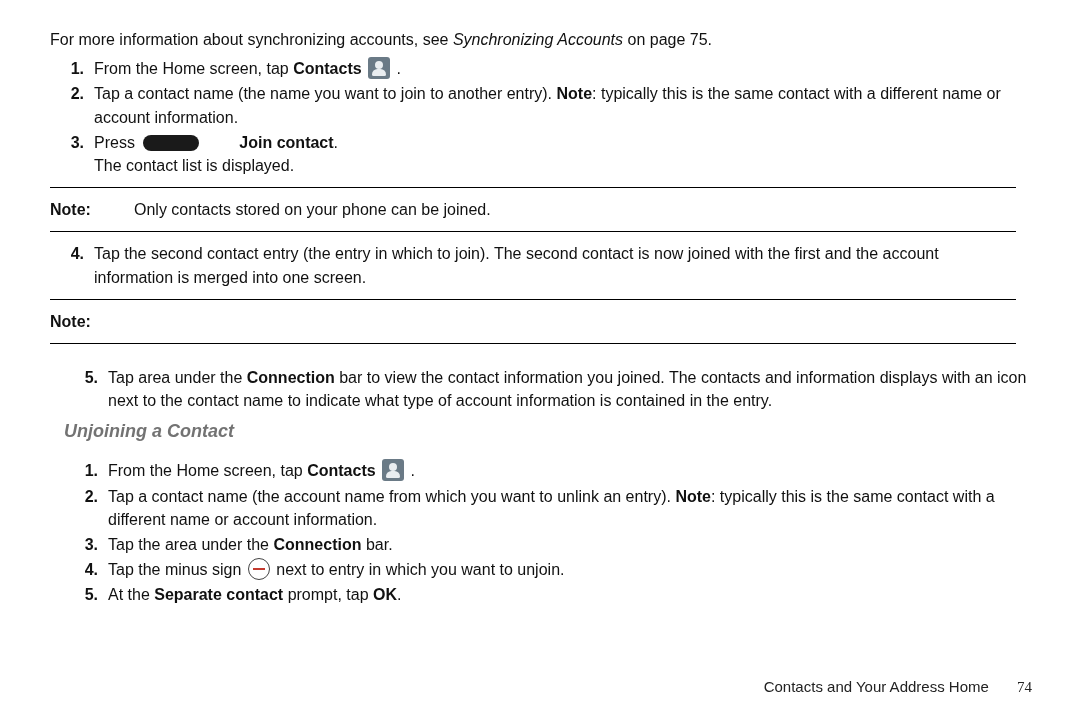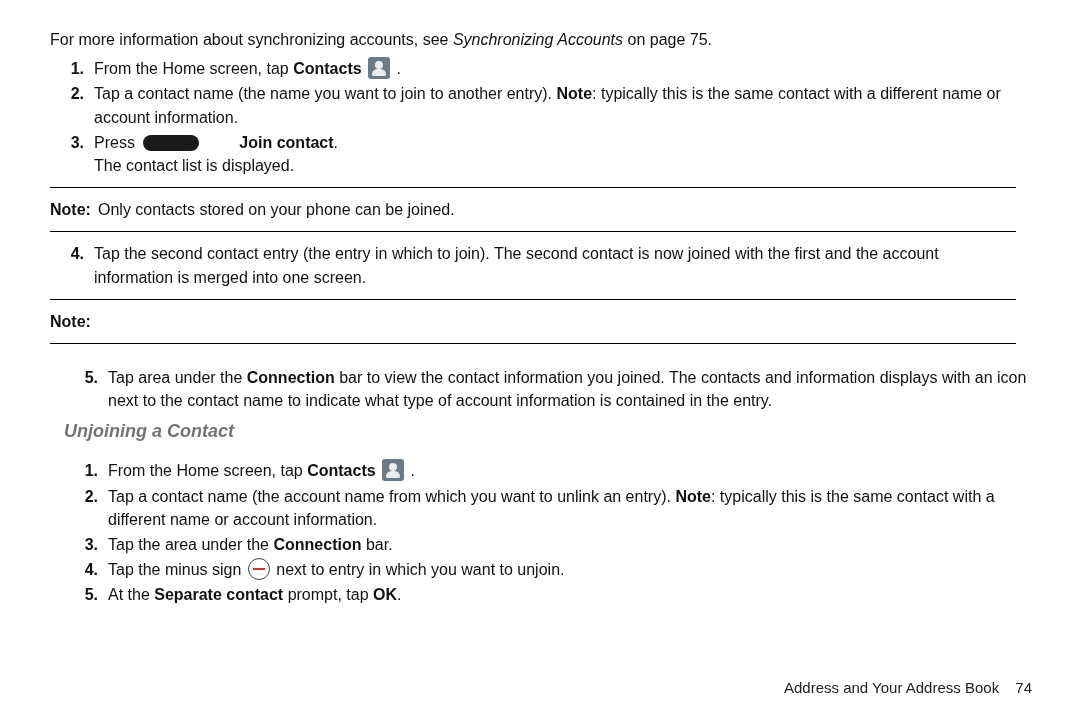--- a/index.html
+++ b/index.html
@@ -9,31 +9,31 @@
   .col-right{padding-left:22px;}
   .intro{margin:0 0 6px 0;}
   .xref{font-style:italic;}
   .ol{list-style:none;margin:0;padding:0;}
   .li{display:flex;align-items:flex-start;margin:2px 0;}
   .num{font-weight:bold;width:34px;flex:none;text-align:right;padding-right:10px;}
   .body{flex:1;}
   .b{font-weight:bold;}
   .note-row{display:flex;margin:8px 0;justify-content:space-between;}
   .note-label{font-weight:bold;width:48px;flex:none;}
-  .note-body{flex:1;}
+  .note-body{flex:1;margin-left:36px;}
   hr.rule{border:none;border-top:1.5px solid #000;margin:10px 0;}
   .heading{color:#737373;font-style:italic;font-weight:bold;font-size:18px;margin:6px 0 15px 0;}
   .icon-contact{display:inline-block;width:22px;height:22px;vertical-align:-5px;background:#6a7a86;border-radius:3px;position:relative;margin:0 2px;}
   .icon-contact::before{content:"";position:absolute;left:50%;top:4px;width:8px;height:8px;background:#e9edf0;border-radius:50%;transform:translateX(-50%);}
   .icon-contact::after{content:"";position:absolute;left:50%;bottom:3px;width:14px;height:7px;background:#e9edf0;border-radius:7px 7px 2px 2px;transform:translateX(-50%);}
   .icon-menu{display:inline-block;width:56px;height:16px;vertical-align:-3px;background:#1a1a1a;border-radius:8px;margin:0 4px;}
   .icon-minus{display:inline-block;width:22px;height:22px;vertical-align:-5px;border:1.5px solid #444;border-radius:50%;position:relative;margin:0 2px;box-sizing:border-box;}
   .icon-minus::after{content:"";position:absolute;left:50%;top:50%;width:12px;height:2px;background:#c43a2f;transform:translate(-50%,-50%);}
   .footer{position:absolute;bottom:24px;right:48px;font-size:15px;color:#222;}
-  .pgnum{display:inline-block;margin-left:12px;}
+  .pgnum{display:inline-block;margin-left:24px;font-family:Liberation Serif, serif;}
   .arrow-gap{display:inline-block;width:36px;}
 </style>
 </head>
 <body>
 
 <div class="page">
 
   <div class="col col-left">
 
     <p class="intro">
@@ -129,17 +129,17 @@
         <span class="num">5.</span>
         <span class="body">
           <span>At the </span><span class="b">Separate contact</span><span> prompt, tap </span><span class="b">OK</span><span>.</span><br>
         </span>
       </li>
     </ol>
 
   </div>
 
   <div class="footer">
-    <span>Address and Your Address Book</span>
+    <span>Contacts and Your Address Home</span>
     <span class="pgnum">74</span>
   </div>
 
 </div>
 
 </body></html>

